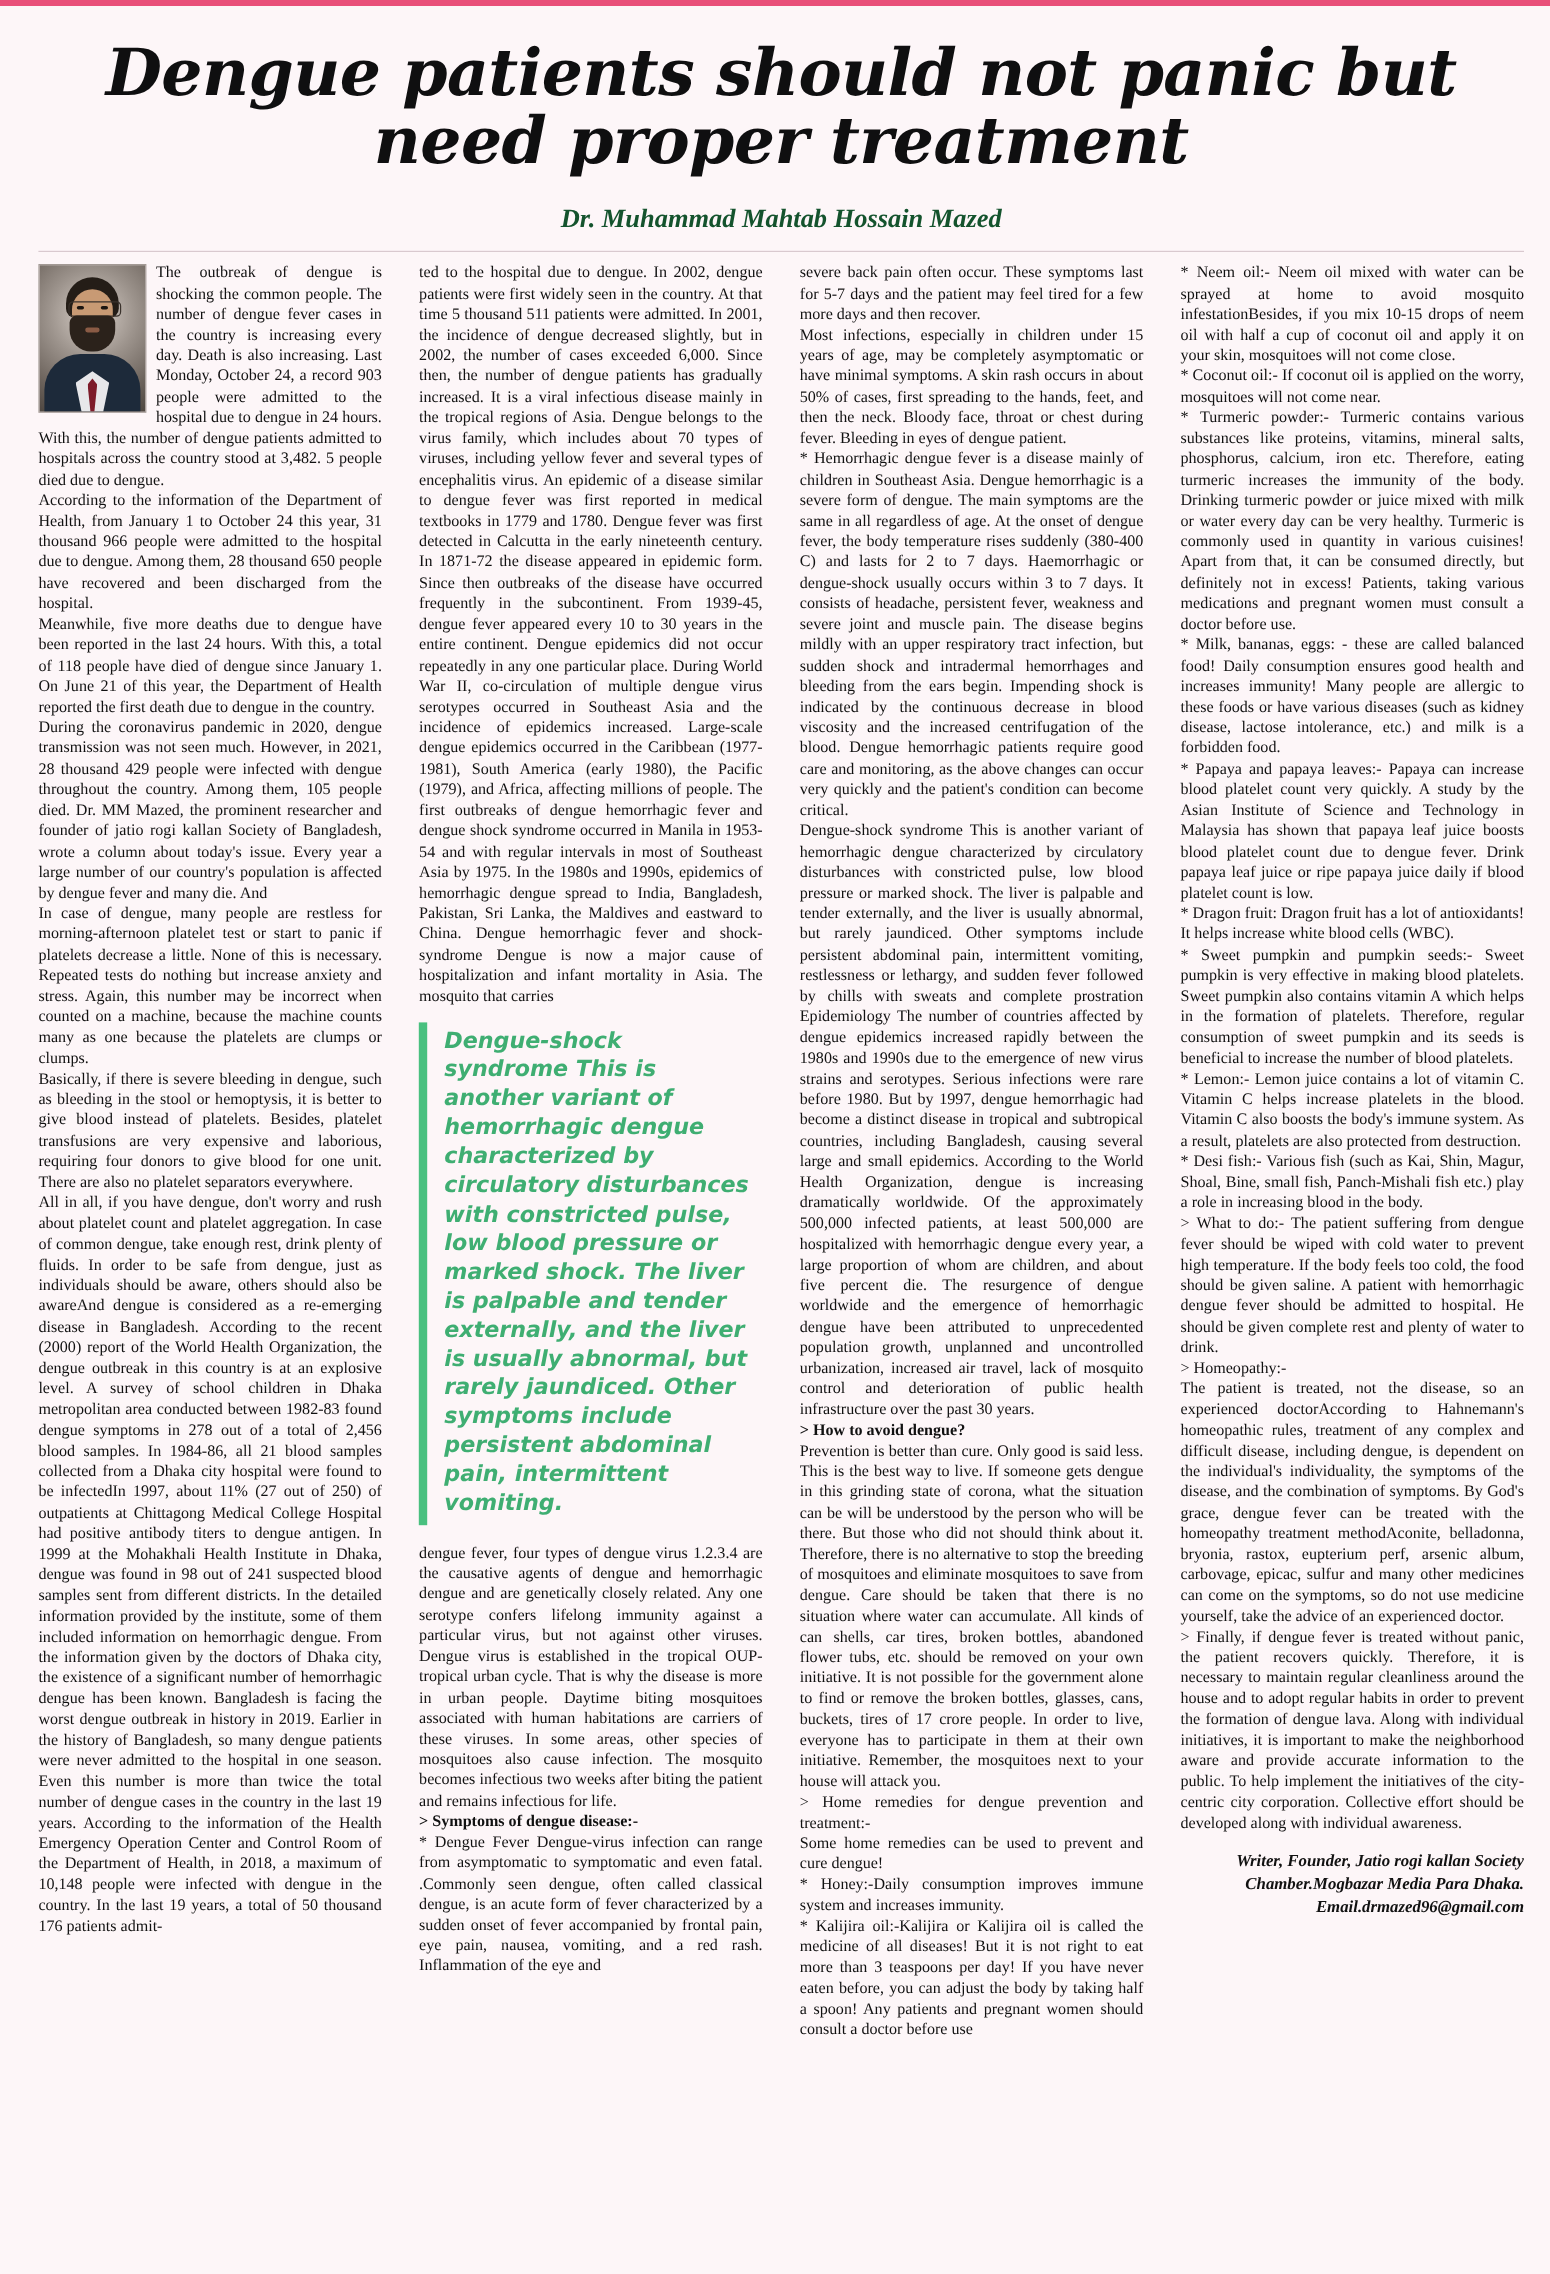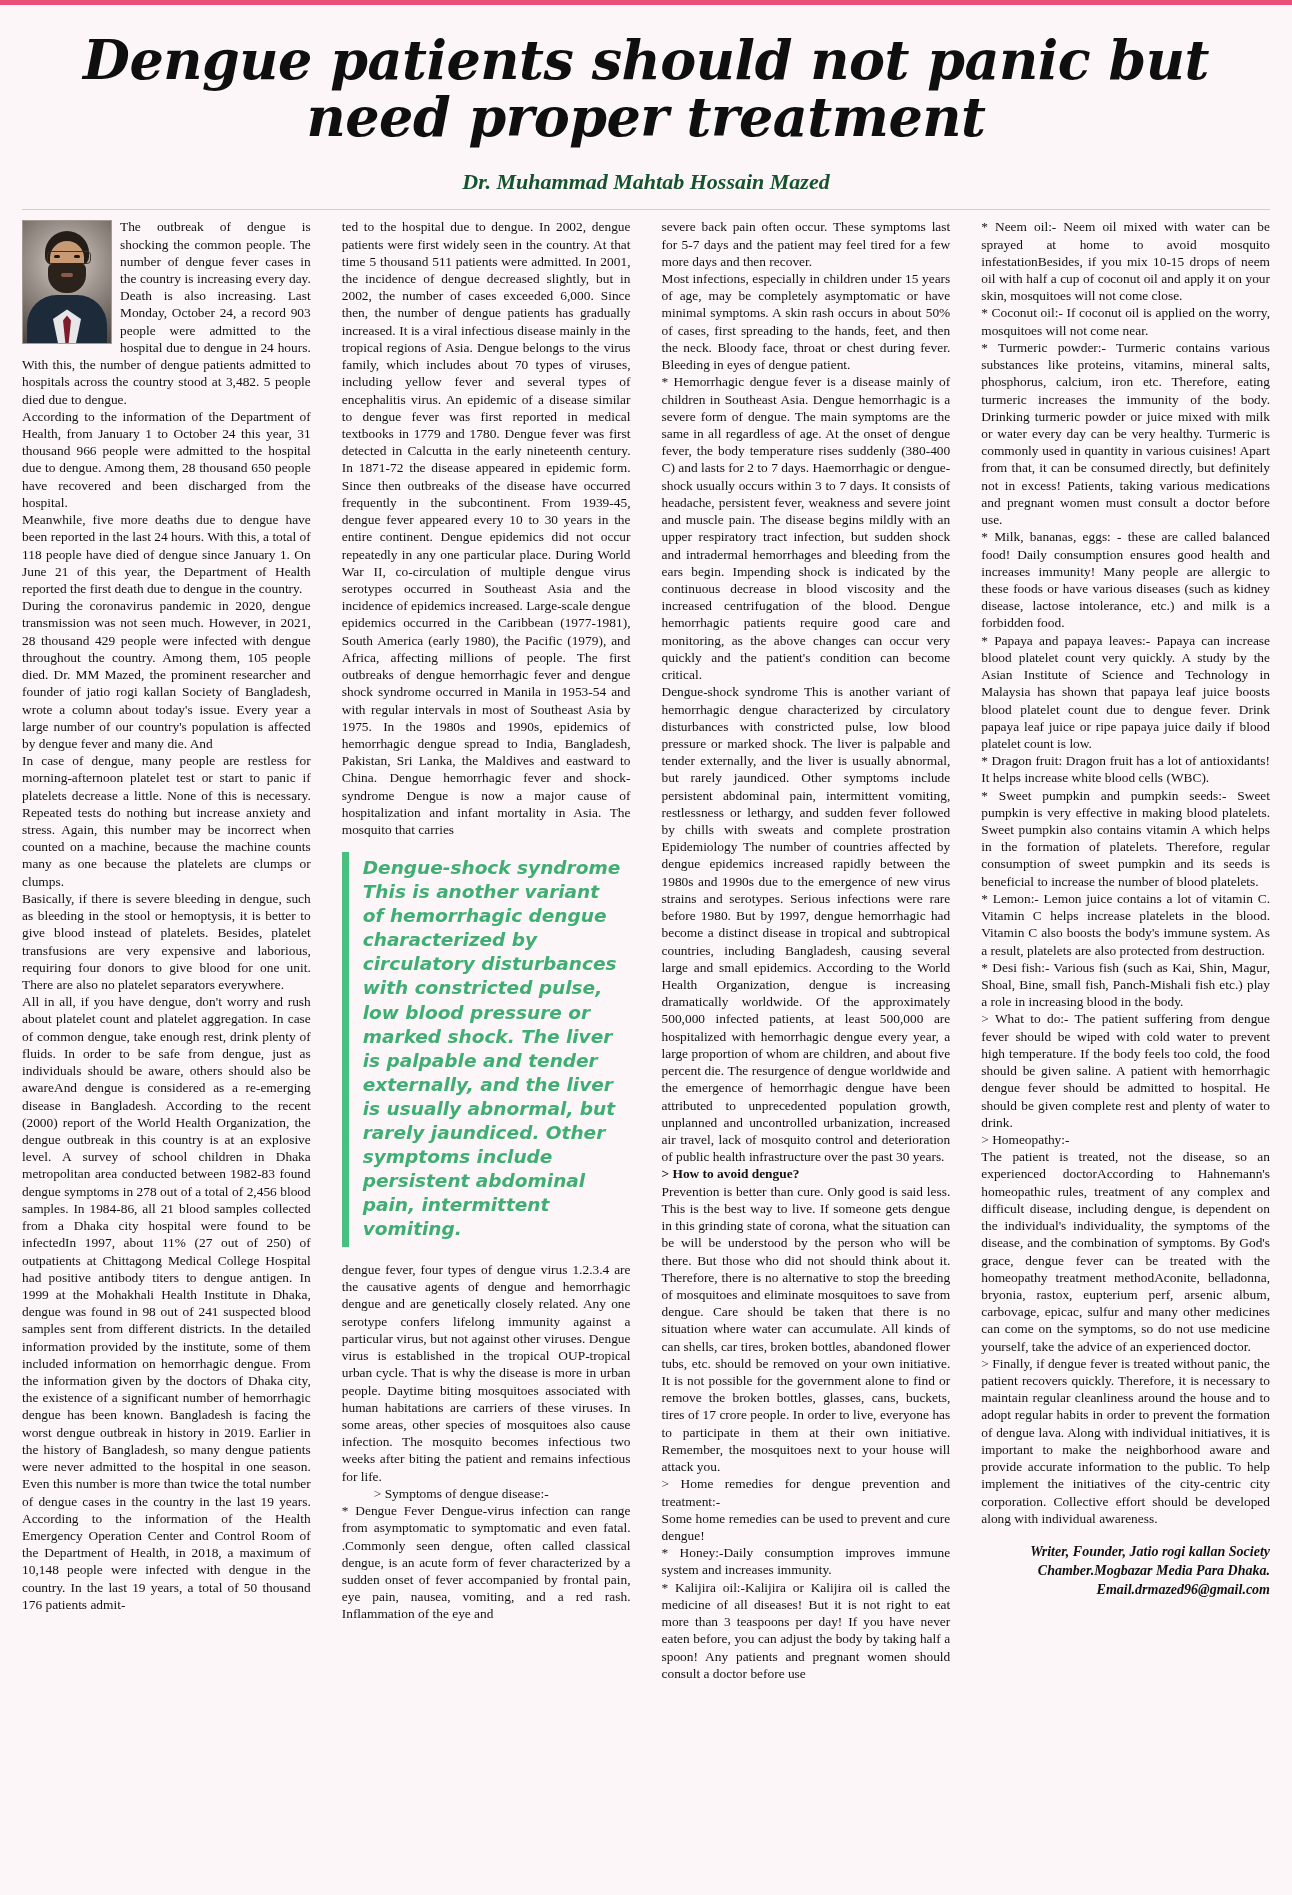--- a/index.html
+++ b/index.html
@@ -6,21 +6,21 @@
     margin: 0;
     padding: 0;
     background: #fdf6f8;
   }
   .page {
     position: relative;
     width: 1292px;
     height: 1861px;
     background: #fdf6f8;
     box-sizing: border-box;
-    padding: 14px 22px 10px 22px;
+    padding: 14px 22px 10px 32px;
     font-family: "Liberation Serif", serif;
     overflow: hidden;
   }
   .topline {
     position: absolute;
     left: 0; right: 0; top: 0;
     height: 5px;
     background: #e94f79;
   }
   .headline {
@@ -190,21 +190,21 @@
       <p>During the coronavirus pandemic in 2020, dengue transmission was not seen much. However, in 2021, 28 thousand 429 people were infected with dengue throughout the country. Among them, 105 people died. Dr. MM Mazed, the prominent researcher and founder of jatio rogi kallan Society of Bangladesh, wrote a column about today's issue. Every year a large number of our country's population is affected by dengue fever and many die. And</p>
       <p>In case of dengue, many people are restless for morning-afternoon platelet test or start to panic if platelets decrease a little. None of this is necessary. Repeated tests do nothing but increase anxiety and stress. Again, this number may be incorrect when counted on a machine, because the machine counts many as one because the platelets are clumps or clumps.</p>
       <p>Basically, if there is severe bleeding in dengue, such as bleeding in the stool or hemoptysis, it is better to give blood instead of platelets. Besides, platelet transfusions are very expensive and laborious, requiring four donors to give blood for one unit. There are also no platelet separators everywhere.</p>
       <p>All in all, if you have dengue, don't worry and rush about platelet count and platelet aggregation. In case of common dengue, take enough rest, drink plenty of fluids. In order to be safe from dengue, just as individuals should be aware, others should also be awareAnd dengue is considered as a re-emerging disease in Bangladesh. According to the recent (2000) report of the World Health Organization, the dengue outbreak in this country is at an explosive level. A survey of school children in Dhaka metropolitan area conducted between 1982-83 found dengue symptoms in 278 out of a total of 2,456 blood samples. In 1984-86, all 21 blood samples collected from a Dhaka city hospital were found to be infectedIn 1997, about 11% (27 out of 250) of outpatients at Chittagong Medical College Hospital had positive antibody titers to dengue antigen. In 1999 at the Mohakhali Health Institute in Dhaka, dengue was found in 98 out of 241 suspected blood samples sent from different districts. In the detailed information provided by the institute, some of them included information on hemorrhagic dengue. From the information given by the doctors of Dhaka city, the existence of a significant number of hemorrhagic dengue has been known. Bangladesh is facing the worst dengue outbreak in history in 2019. Earlier in the history of Bangladesh, so many dengue patients were never admitted to the hospital in one season. Even this number is more than twice the total number of dengue cases in the country in the last 19 years. According to the information of the Health Emergency Operation Center and Control Room of the Department of Health, in 2018, a maximum of 10,148 people were infected with dengue in the country. In the last 19 years, a total of 50 thousand 176 patients admit-</p>
     </div>
 
     <div class="col">
       <p>ted to the hospital due to dengue. In 2002, dengue patients were first widely seen in the country. At that time 5 thousand 511 patients were admitted. In 2001, the incidence of dengue decreased slightly, but in 2002, the number of cases exceeded 6,000. Since then, the number of dengue patients has gradually increased. It is a viral infectious disease mainly in the tropical regions of Asia. Dengue belongs to the virus family, which includes about 70 types of viruses, including yellow fever and several types of encephalitis virus. An epidemic of a disease similar to dengue fever was first reported in medical textbooks in 1779 and 1780. Dengue fever was first detected in Calcutta in the early nineteenth century. In 1871-72 the disease appeared in epidemic form. Since then outbreaks of the disease have occurred frequently in the subcontinent. From 1939-45, dengue fever appeared every 10 to 30 years in the entire continent. Dengue epidemics did not occur repeatedly in any one particular place. During World War II, co-circulation of multiple dengue virus serotypes occurred in Southeast Asia and the incidence of epidemics increased. Large-scale dengue epidemics occurred in the Caribbean (1977-1981), South America (early 1980), the Pacific (1979), and Africa, affecting millions of people. The first outbreaks of dengue hemorrhagic fever and dengue shock syndrome occurred in Manila in 1953-54 and with regular intervals in most of Southeast Asia by 1975. In the 1980s and 1990s, epidemics of hemorrhagic dengue spread to India, Bangladesh, Pakistan, Sri Lanka, the Maldives and eastward to China. Dengue hemorrhagic fever and shock-syndrome Dengue is now a major cause of hospitalization and infant mortality in Asia. The mosquito that carries</p>
       <div class="pull">Dengue-shock syndrome This is another variant of hemorrhagic dengue characterized by circulatory disturbances with constricted pulse, low blood pressure or marked shock. The liver is palpable and tender externally, and the liver is usually abnormal, but rarely jaundiced. Other symptoms include persistent abdominal pain, intermittent vomiting.</div>
       <p>dengue fever, four types of dengue virus 1.2.3.4 are the causative agents of dengue and hemorrhagic dengue and are genetically closely related. Any one serotype confers lifelong immunity against a particular virus, but not against other viruses. Dengue virus is established in the tropical OUP-tropical urban cycle. That is why the disease is more in urban people. Daytime biting mosquitoes associated with human habitations are carriers of these viruses. In some areas, other species of mosquitoes also cause infection. The mosquito becomes infectious two weeks after biting the patient and remains infectious for life.</p>
-      <p style="font-weight:normal;margin-left:32px;">&gt; Symptoms of dengue disease:-</p>
+      <p style="font-weight:bold;">&gt; Symptoms of dengue disease:-</p>
       <p>* Dengue Fever Dengue-virus infection can range from asymptomatic to symptomatic and even fatal. .Commonly seen dengue, often called classical dengue, is an acute form of fever characterized by a sudden onset of fever accompanied by frontal pain, eye pain, nausea, vomiting, and a red rash. Inflammation of the eye and</p>
     </div>
 
     <div class="col">
       <p>severe back pain often occur. These symptoms last for 5-7 days and the patient may feel tired for a few more days and then recover.</p>
       <p>Most infections, especially in children under 15 years of age, may be completely asymptomatic or have minimal symptoms. A skin rash occurs in about 50% of cases, first spreading to the hands, feet, and then the neck. Bloody face, throat or chest during fever. Bleeding in eyes of dengue patient.</p>
       <p>* Hemorrhagic dengue fever is a disease mainly of children in Southeast Asia. Dengue hemorrhagic is a severe form of dengue. The main symptoms are the same in all regardless of age. At the onset of dengue fever, the body temperature rises suddenly (380-400 C) and lasts for 2 to 7 days. Haemorrhagic or dengue-shock usually occurs within 3 to 7 days. It consists of headache, persistent fever, weakness and severe joint and muscle pain. The disease begins mildly with an upper respiratory tract infection, but sudden shock and intradermal hemorrhages and bleeding from the ears begin. Impending shock is indicated by the continuous decrease in blood viscosity and the increased centrifugation of the blood. Dengue hemorrhagic patients require good care and monitoring, as the above changes can occur very quickly and the patient's condition can become critical.</p>
       <p>Dengue-shock syndrome This is another variant of hemorrhagic dengue characterized by circulatory disturbances with constricted pulse, low blood pressure or marked shock. The liver is palpable and tender externally, and the liver is usually abnormal, but rarely jaundiced. Other symptoms include persistent abdominal pain, intermittent vomiting, restlessness or lethargy, and sudden fever followed by chills with sweats and complete prostration Epidemiology The number of countries affected by dengue epidemics increased rapidly between the 1980s and 1990s due to the emergence of new virus strains and serotypes. Serious infections were rare before 1980. But by 1997, dengue hemorrhagic had become a distinct disease in tropical and subtropical countries, including Bangladesh, causing several large and small epidemics. According to the World Health Organization, dengue is increasing dramatically worldwide. Of the approximately 500,000 infected patients, at least 500,000 are hospitalized with hemorrhagic dengue every year, a large proportion of whom are children, and about five percent die. The resurgence of dengue worldwide and the emergence of hemorrhagic dengue have been attributed to unprecedented population growth, unplanned and uncontrolled urbanization, increased air travel, lack of mosquito control and deterioration of public health infrastructure over the past 30 years.</p>
       <p style="font-weight:bold;">&gt; How to avoid dengue?</p>
       <p>Prevention is better than cure. Only good is said less. This is the best way to live. If someone gets dengue in this grinding state of corona, what the situation can be will be understood by the person who will be there. But those who did not should think about it. Therefore, there is no alternative to stop the breeding of mosquitoes and eliminate mosquitoes to save from dengue. Care should be taken that there is no situation where water can accumulate. All kinds of can shells, car tires, broken bottles, abandoned flower tubs, etc. should be removed on your own initiative. It is not possible for the government alone to find or remove the broken bottles, glasses, cans, buckets, tires of 17 crore people. In order to live, everyone has to participate in them at their own initiative. Remember, the mosquitoes next to your house will attack you.</p>

